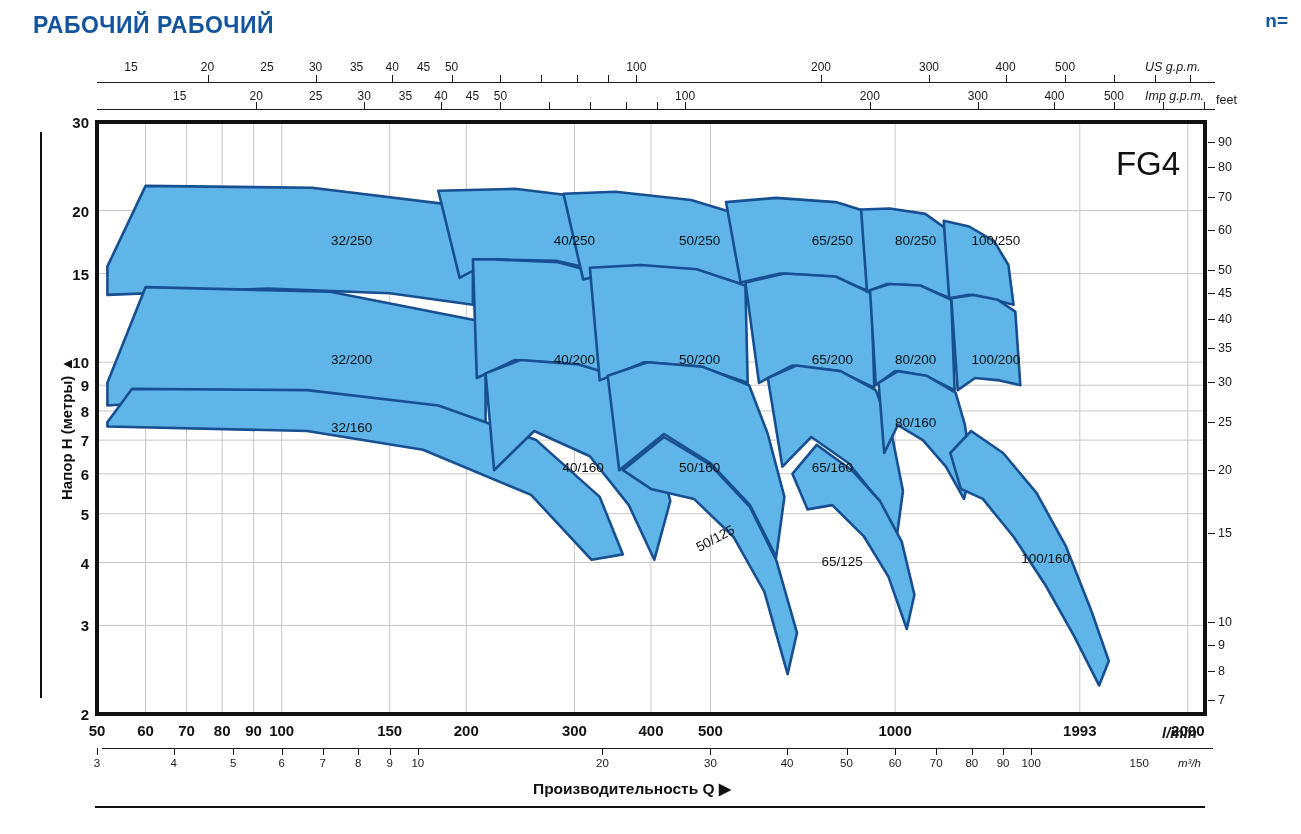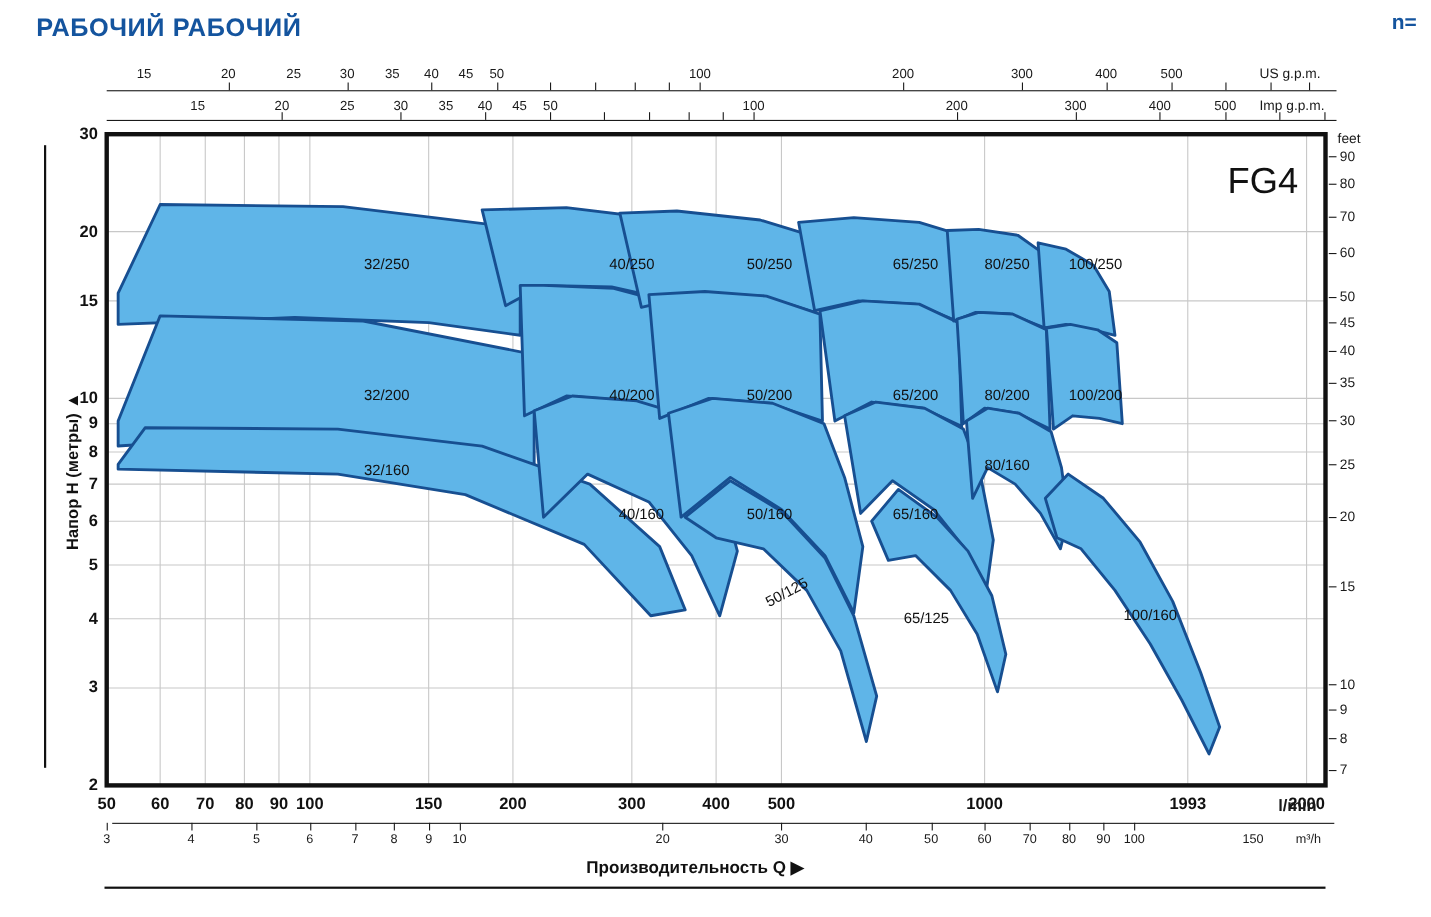--- a/index.html
+++ b/index.html
@@ -33,21 +33,21 @@
     line-height:1.05;
     background:#fff;
   }
   .axis-line{position:absolute;background:#1a1a1a;height:1px;}
   .tick{position:absolute;background:#1a1a1a;width:1px;}
   .tlab{
     position:absolute; font-size:12px; color:#1a1a1a;
     transform:translateX(-50%); white-space:nowrap;
   }
   .unit-lab{
-    position:absolute; font-size:12.5px; color:#1a1a1a; white-space:nowrap;
+    position:absolute; font-size:12.5px; color:#1a1a1a; white-space:nowrap;font-style:italic;
   }
 
   
   #plot{position:absolute; overflow:visible;}
   .frame{fill:none;stroke:#111;stroke-width:4;}
   .grid{stroke:#c8c8c8;stroke-width:1;}
   .region{fill:#5FB5E8;stroke:#174F91;stroke-width:2.6;stroke-linejoin:round;}
   .rlab{
     font-family:"Liberation Sans", sans-serif;
     font-size:13.5px; fill:#111; font-weight:normal;
@@ -324,20 +324,20 @@
       <div class="ytickR" style="left: 1208px; top: 270.1px;"></div>
       <div class="yright" style="left: 1218px; top: 270.1px;">50</div>
       <div class="ytickR" style="left: 1208px; top: 230.2px;"></div>
       <div class="yright" style="left: 1218px; top: 230.2px;">60</div>
       <div class="ytickR" style="left: 1208px; top: 196.5px;"></div>
       <div class="yright" style="left: 1218px; top: 196.5px;">70</div>
       <div class="ytickR" style="left: 1208px; top: 167.3px;"></div>
       <div class="yright" style="left: 1218px; top: 167.3px;">80</div>
       <div class="ytickR" style="left: 1208px; top: 141.6px;"></div>
       <div class="yright" style="left: 1218px; top: 141.6px;">90</div>
-      <div class="yright" style="left: 1216px; top: 126px;">feet</div>
+      <div class="yright" style="left: 1216px; top: 100px;">feet</div>
       <div class="axis-title-y" style="left: 58px; top: 500px;">Напор H (метры) ▲</div>
       <div class="axis-title-x" style="left: 533px; top: 780px;">Производительность Q ▶</div>
       <div class="vline" style="left: 40px; top: 132px; height: 566px;"></div>
     </div>
 
   <div class="hline" style="left:95px;top:806px;width:1110px;height:2px;"></div>
 </div>
 
 </body></html>

